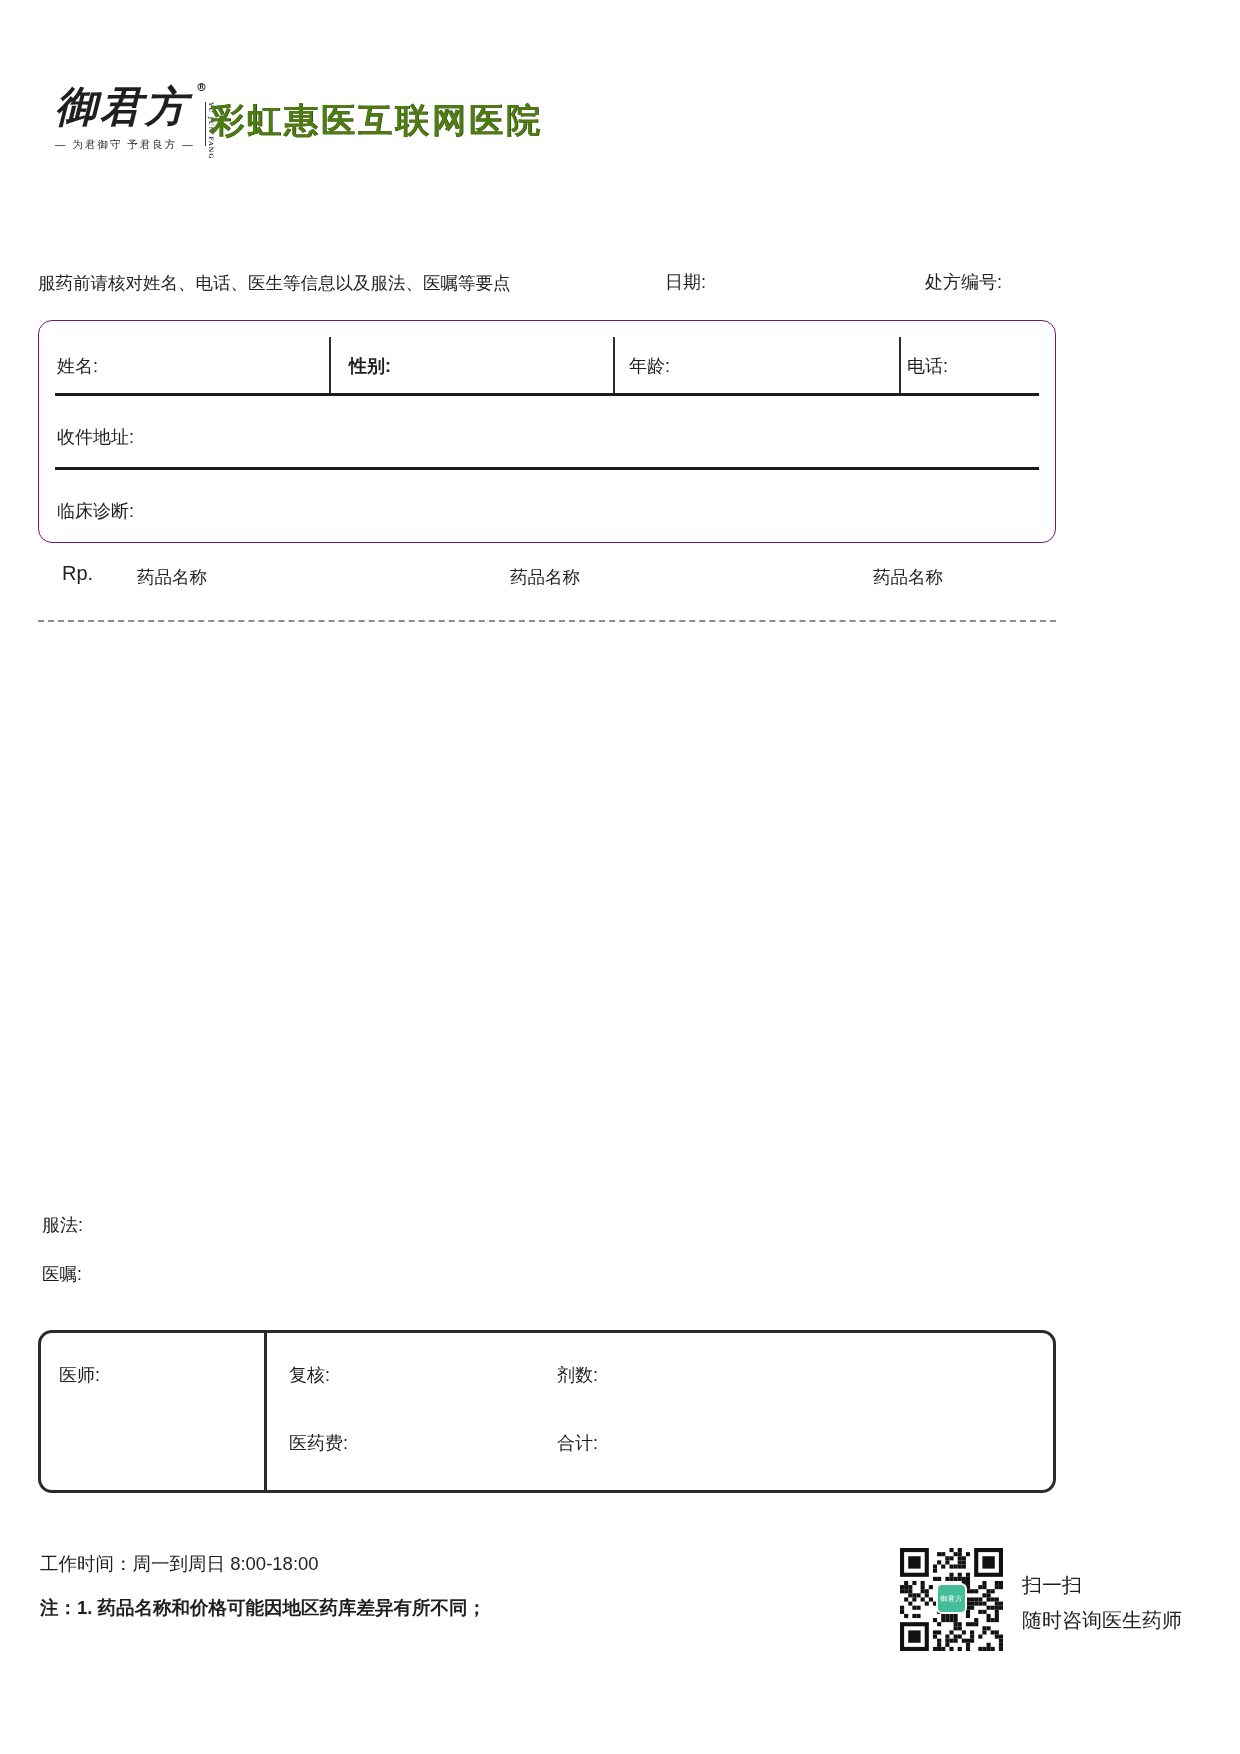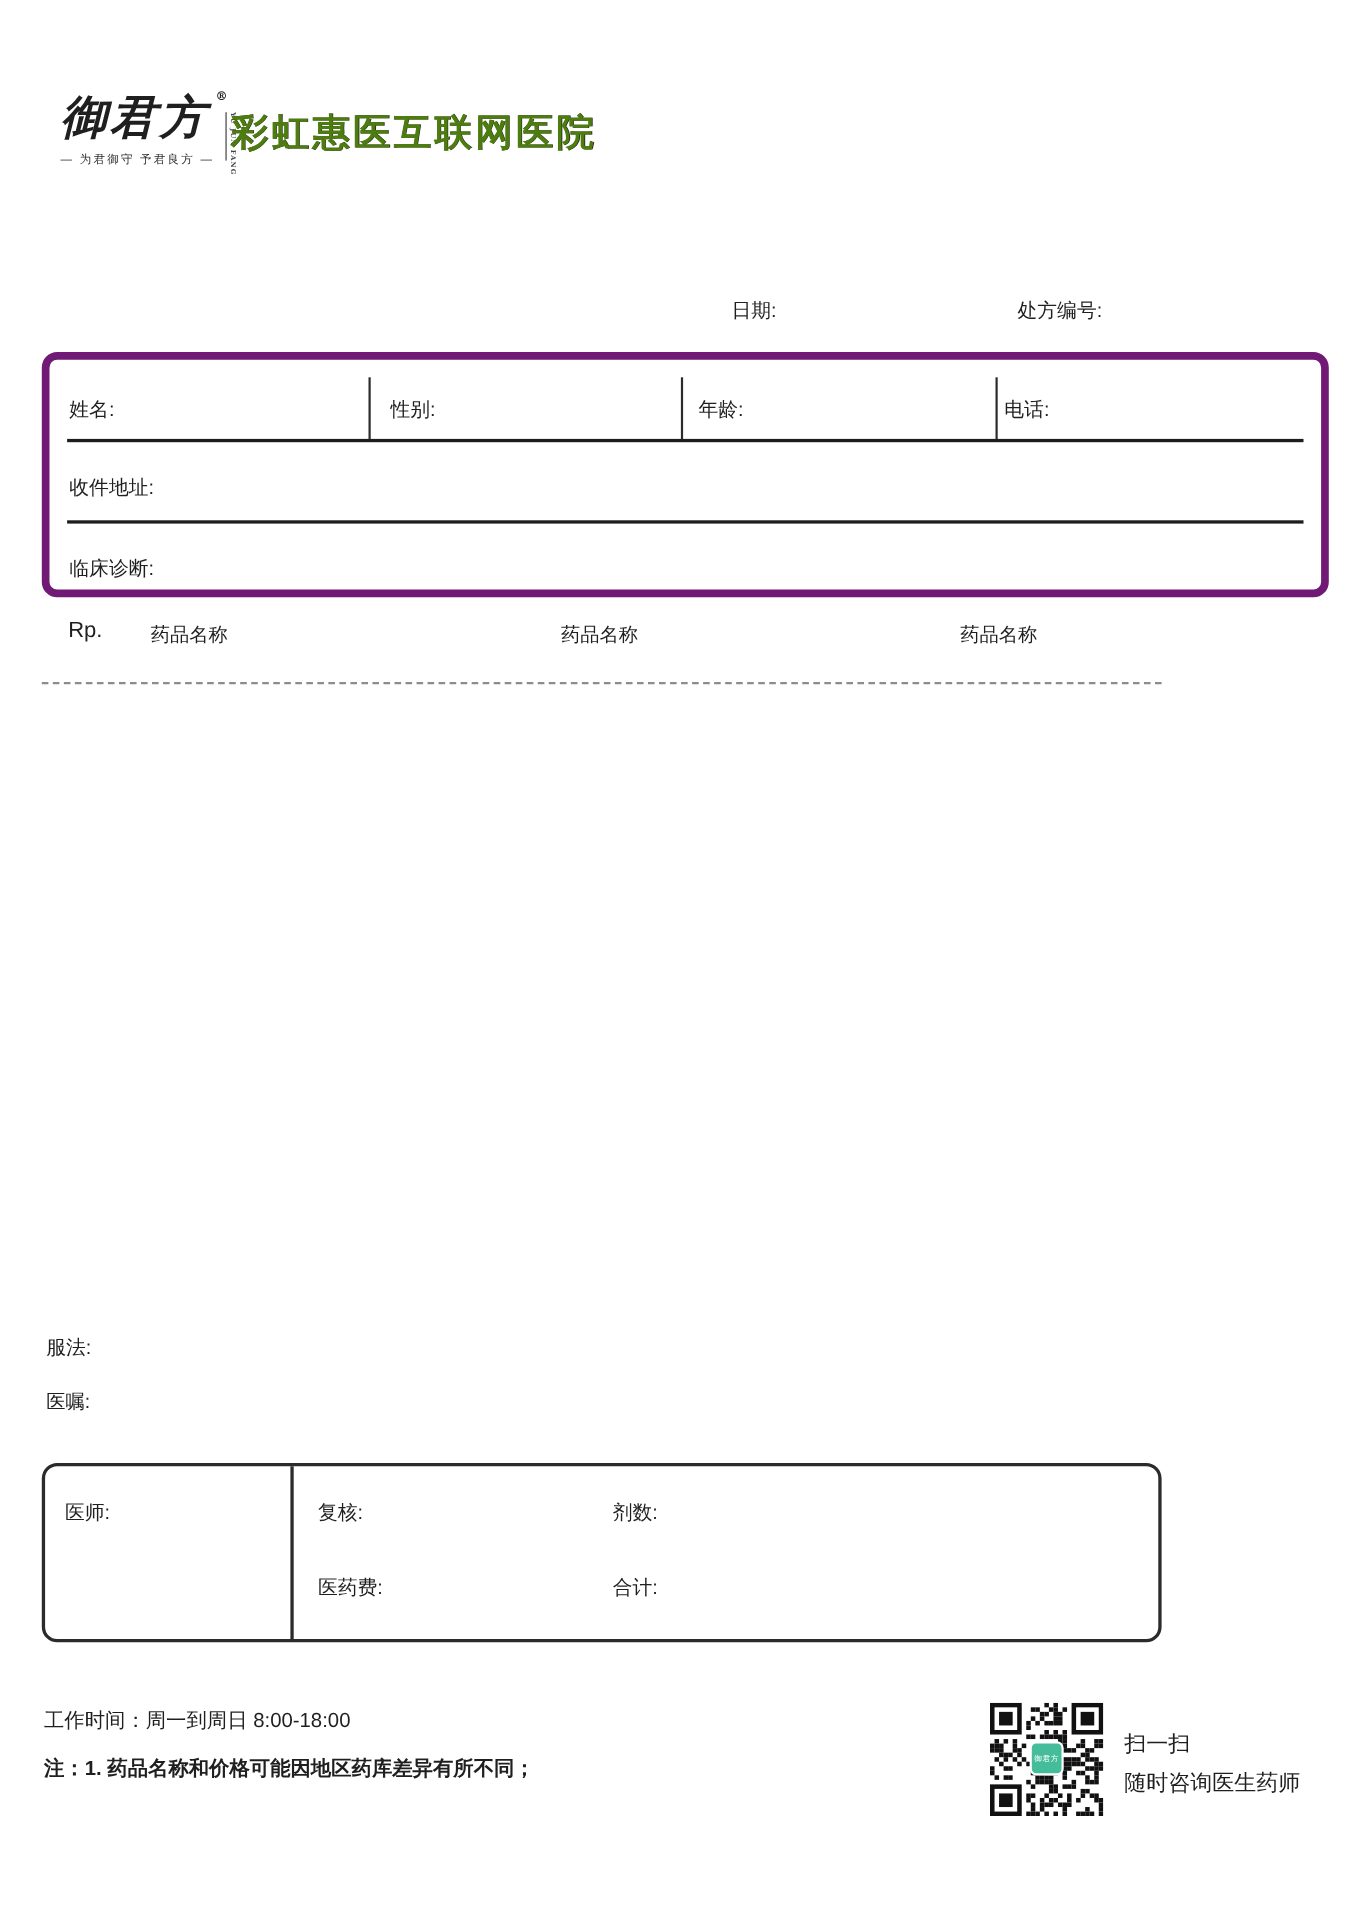--- a/index.html
+++ b/index.html
@@ -29,30 +29,30 @@
     text-shadow:0.5px 0 0 #1c1c1c;
   }
 
   
   .reminder { left:38px; top:271px; font-size:17.5px; }
   .date-label { left:665px; top:270px; font-size:18px; }
   .rxno-label { left:925px; top:270px; font-size:18px; }
 
   
   .patient-box {
-    left:38px; top:320px; width:1170px; height:223px;
-    border:7px solid #701a75; border-radius:14px; box-sizing:border-box;
+    left:38px; top:320px; width:1018px; height:223px;
+    border:1px solid #701a75; border-radius:14px; box-sizing:border-box;
   }
   .patient-box .vsep { position:absolute; width:2px; height:58px; top:16px; background:#2b2b2b; }
   .vsep-1 { left:290px; } .vsep-2 { left:574px; } .vsep-3 { left:860px; }
   .patient-box .hline { position:absolute; left:16px; right:16px; height:3px; background:#1d1d1d; }
   .hline-1 { top:72px; } .hline-2 { top:146px; }
   .fld { position:absolute; font-size:18px; }
   .fld-name   { left:18px;  top:33px; }
-  .fld-gender { left:310px; top:33px; }
+  .fld-gender { left:310px; top:33px;font-weight:bold; }
   .fld-age    { left:590px; top:33px; }
   .fld-phone  { left:868px; top:33px; }
   .fld-addr   { left:18px;  top:104px; }
   .fld-diag   { left:18px;  top:178px;text-align:center; }
 
   
   .rp-label { left:62px; top:562px; font-size:20px; }
   .drug-col { top:565px; font-size:17.5px; }
   .drug-col-1 { left:137px; } .drug-col-2 { left:510px; } .drug-col-3 { left:873px; }
   .dashed-line {
@@ -102,20 +102,21 @@
   <div class="abs logo-block">
     <div class="logo-text">
       <span>御君方</span>
       <span class="logo-reg">®</span>
       <span class="logo-vertical">YU JUN FANG</span>
     </div>
     <div class="logo-tagline">— 为君御守 予君良方 —</div>
   </div>
   <div class="abs hospital-name">彩虹惠医互联网医院</div>
 
+  <div class="abs reminder">服药前请核对姓名、电话、医生等信息以及服法、医嘱等要点</div>
   <div class="abs date-label">日期:</div>
   <div class="abs rxno-label">处方编号:</div>
 
   <div class="abs patient-box">
     <div class="vsep vsep-1"></div>
     <div class="vsep vsep-2"></div>
     <div class="vsep vsep-3"></div>
     <div class="hline hline-1"></div>
     <div class="hline hline-2"></div>
     <div class="fld fld-name">姓名:</div>

